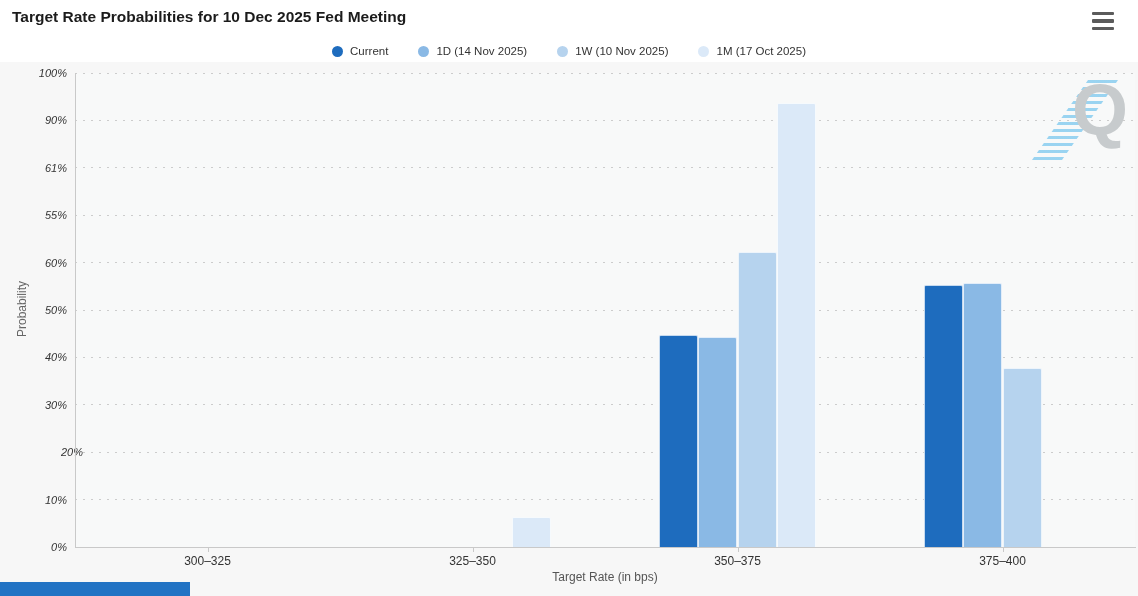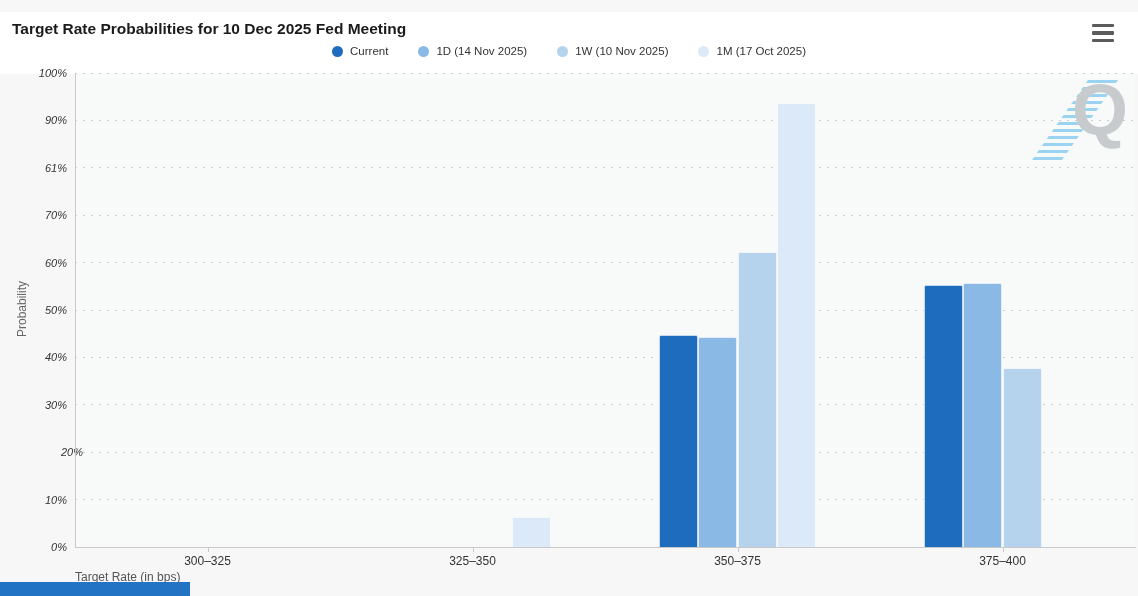--- a/index.html
+++ b/index.html
@@ -1,21 +1,21 @@
 <!DOCTYPE html>
 <html><head>
 <meta charset="utf-8">
 <style>
   * { margin:0; padding:0; box-sizing:border-box; }
   html,body { width:1138px; height:596px; background:#f7f7f7;
               font-family:"Liberation Sans", sans-serif; overflow:hidden; position:relative; }
   .stage { position:absolute; inset:0; }
 
   
-  .header { position:absolute; left:0; top:12px; width:1138px; height:62px; background:#ffffff; }
+  .header { position:absolute; left:0; top:0; width:1138px; height:62px; background:#ffffff; }
   .title  { position:absolute; left:12px; top:8px; font-size:15.5px; font-weight:700; color:#1b1b1b; }
   .menu-btn { position:absolute; right:24px; top:12px; width:22px; height:18px; cursor:pointer;
               display:flex; flex-direction:column; justify-content:space-between; }
   .menu-btn span { display:block; height:3.2px; width:100%; background:#5b5b5b; border-radius:1px; }
 
   
   .legend { position:absolute; left:0; top:45px; width:1138px; display:flex;
             justify-content:center; gap:30px; }
   .legend-item { display:flex; align-items:flex-end; gap:7px; cursor:pointer; }
   .legend-dot { width:11px; height:11px; border-radius:50%; }
@@ -25,21 +25,21 @@
   .plot-bg { position:absolute; background:#f8f9f9; }
   .gridline { position:absolute; height:1px;
               background:repeating-linear-gradient(90deg,#cccccc 0 2px, transparent 2px 8px); }
   .y-axis-line { position:absolute; width:1px; background:#c9c9c9; }
   .x-axis-line { position:absolute; height:1px; background:#c9c9c9; }
   .y-tick-label { position:absolute; font-size:11px; color:#333333; text-align:right;font-style:italic; }
   .x-tick { position:absolute; width:1px; height:5px; background:#c9c9c9; }
   .x-cat-label { position:absolute; font-size:12px; color:#333333; text-align:center; }
   .y-axis-title { position:absolute; font-size:12px; color:#666666;
                   transform:rotate(-90deg); transform-origin:center; white-space:nowrap; }
-  .x-axis-title { position:absolute; font-size:12px; color:#555555; text-align:left; }
+  .x-axis-title { position:absolute; font-size:12px; color:#555555; text-align:center; }
 
   .bar { position:absolute; border:1px solid rgba(255,255,255,0.75); border-bottom:none;
          border-radius:2px 2px 0 0; cursor:pointer; }
 
   
   .watermark { position:absolute; left:1046px; top:78px; width:94px; height:88px; }
   .wm-stripes { position:absolute; left:14px; top:2px; width:30px; height:80px;
                 transform:skewX(-35deg);
                 background:repeating-linear-gradient(to bottom, rgba(122,199,238,0.75) 0 3px, transparent 3px 7px); }
   .wm-letter { position:absolute; left:26px; top:-4px; font-size:72px; font-weight:700;
@@ -90,21 +90,21 @@
       <div class="y-tick-label" style="left: 16px; width: 67px; top: 446.2px; padding-left: 20px;">20%</div>
       <div class="gridline" style="left: 75px; top: 404.3px; width: 1060px;"></div>
       <div class="y-tick-label" style="left: 0px; width: 67px; top: 398.8px;">30%</div>
       <div class="gridline" style="left: 75px; top: 356.9px; width: 1060px;"></div>
       <div class="y-tick-label" style="left: 0px; width: 67px; top: 351.4px;">40%</div>
       <div class="gridline" style="left: 75px; top: 309.5px; width: 1060px;"></div>
       <div class="y-tick-label" style="left: 0px; width: 67px; top: 304px;">50%</div>
       <div class="gridline" style="left: 75px; top: 262.1px; width: 1060px;"></div>
       <div class="y-tick-label" style="left: 0px; width: 67px; top: 256.6px;">60%</div>
       <div class="gridline" style="left: 75px; top: 214.7px; width: 1060px;"></div>
-      <div class="y-tick-label" style="left: 0px; width: 67px; top: 209.2px;">70%</div>
+      <div class="y-tick-label" style="left: 0px; width: 67px; top: 209.2px;">55%</div>
       <div class="gridline" style="left: 75px; top: 167.3px; width: 1060px;"></div>
       <div class="y-tick-label" style="left: 0px; width: 67px; top: 161.8px;">61%</div>
       <div class="gridline" style="left: 75px; top: 119.9px; width: 1060px;"></div>
       <div class="y-tick-label" style="left: 0px; width: 67px; top: 114.4px;">90%</div>
       <div class="gridline" style="left: 75px; top: 72.5px; width: 1060px;"></div>
       <div class="y-tick-label" style="left: 0px; width: 67px; top: 67px;">100%</div>
       <div class="y-axis-line" style="left: 75px; top: 73px; height: 474px;"></div>
       <div class="x-axis-line" style="left: 75px; top: 547px; width: 1061px;"></div>
       <div class="x-tick" style="left: 207.5px; top: 547px;"></div>
       <div class="x-cat-label" style="left: 75px; width: 265px; top: 554px;">300–325</div>

